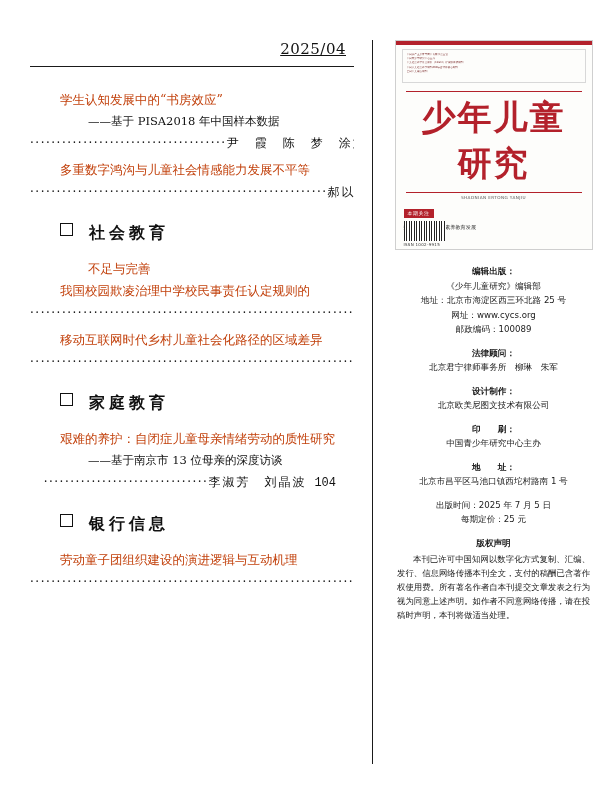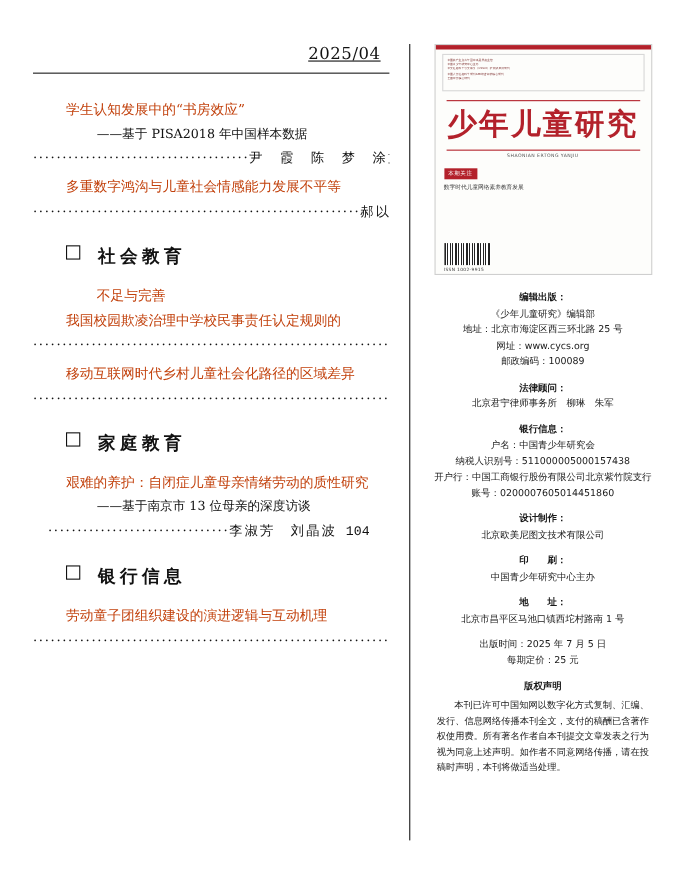--- a/index.html
+++ b/index.html
@@ -151,21 +151,21 @@
   .cover-meta-line {
     font-size: 2.6px;
     line-height: 4.2px;
     color: #7a2a2a;
     white-space: nowrap;
     overflow: hidden;
   }
   .cover-title {
     margin-top: 8px;
     text-align: center;
-    font-size: 27px;
+    font-size: 34px;
     font-weight: bold;
     letter-spacing: 2px;
     color: #b3212b;
     font-family: "DejaVu Serif", "Liberation Serif", serif;
     border-top: 1px solid #b3212b;
     border-bottom: 1px solid #b3212b;
     padding: 3px 0 5px 0;
     margin-left: 10px;
     margin-right: 10px;
   }
@@ -326,27 +326,20 @@
             <div>《少年儿童研究》编辑部</div>
             <div>地址：北京市海淀区西三环北路 25 号</div>
             <div>网址：www.cycs.org</div>
             <div>邮政编码：100089</div>
           </div>
           <div class="imprint-block">
             <div class="imprint-head">法律顾问：</div>
             <div>北京君宁律师事务所　柳琳　朱军</div>
           </div>
           <div class="imprint-block">
-            <div class="imprint-head">银行信息：</div>
-            <div>户名：中国青少年研究会</div>
-            <div>纳税人识别号：511000005000157438</div>
-            <div>开户行：中国工商银行股份有限公司北京紫竹院支行</div>
-            <div>账号：0200007605014451860</div>
-          </div>
-          <div class="imprint-block">
             <div class="imprint-head">设计制作：</div>
             <div>北京欧美尼图文技术有限公司</div>
           </div>
           <div class="imprint-block">
             <div class="imprint-head">印　　刷：</div>
             <div>中国青少年研究中心主办</div>
           </div>
           <div class="imprint-block">
             <div class="imprint-head">地　　址：</div>
             <div>北京市昌平区马池口镇西坨村路南 1 号</div>

